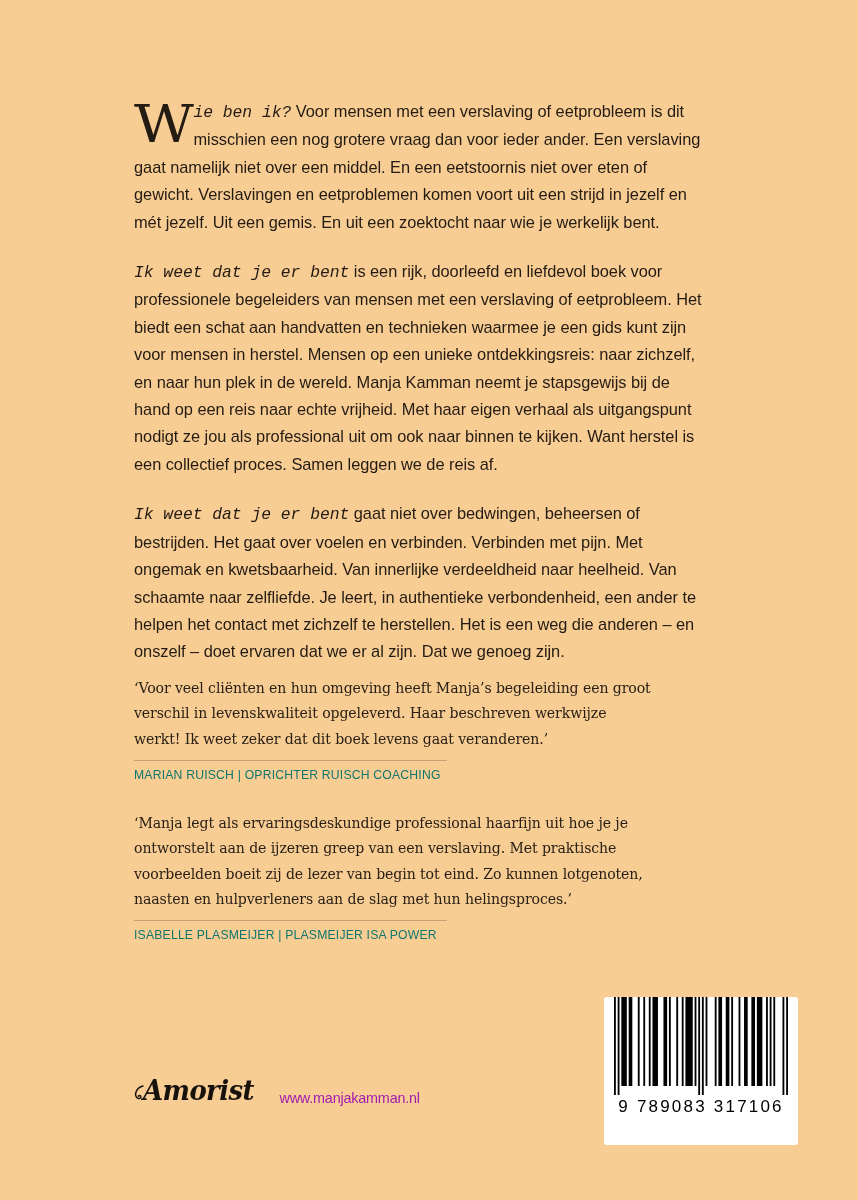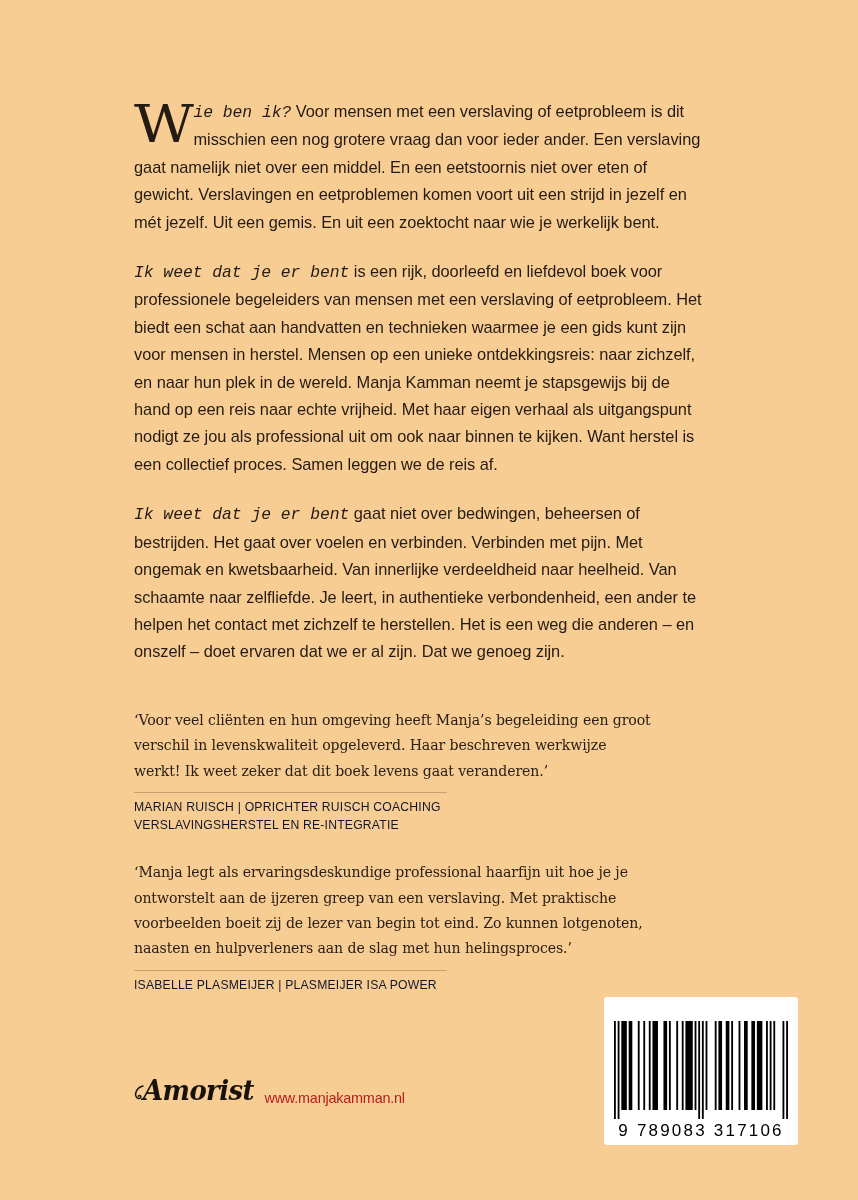--- a/index.html
+++ b/index.html
@@ -57,21 +57,21 @@
     color: #241b13;
     margin: 2px 5px 0 0;
     transform: scaleX(1.1);
     transform-origin: left top;
   }
 
   
   .testimonials {
     position: absolute;
     left: 134px;
-    top: 708px;
+    top: 676px;
     width: 520px;
   }
 
   .testimonial {
     margin-bottom: 26px;
   }
   .testimonial:last-child { margin-bottom: 13px; }
 
   .quote {
     font-family: "DejaVu Serif", "Liberation Serif", serif;
@@ -87,21 +87,21 @@
     margin: 8px 0 6px 0;
     width: 313px;
   }
   .rule.wide { width: 313px; }
 
   .attrib {
     font-family: "Liberation Sans", sans-serif;
     font-size: 12.2px;
     line-height: 17.5px;
     letter-spacing: 0.2px;
-    color: #0f172a;
+    color: #0f766e;
   }
 
   
   .footer {
     position: absolute;
     left: 134px;
     top: 1076px;
     display: flex;
     align-items: baseline;
   }
@@ -129,37 +129,37 @@
     line-height: 30px;
     color: #17120c;
     letter-spacing: -0.6px;
     transform: scaleX(0.96);
     transform-origin: left center;
   }
 
   .site {
     font-family: "Liberation Sans", sans-serif;
     font-size: 14.4px;
-    color: #b91c1c;
+    color: #a21caf;
     letter-spacing: -0.2px;
-    margin-left: 6px;
+    margin-left: 21px;
     position: relative;
     top: -1px;
   }
 
   
   .barcode-box {
     position: absolute;
     left: 604px;
     top: 997px;
     width: 194px;
     height: 148px;
     background: #ffffff;
     border-radius: 3px;
-    padding: 24px 10px 6px 10px;
+    padding: 0 10px 6px 10px;
   }
 
   .bars {
     height: 98px;
     width: 100%;
     display: block;
   }
 
   .barcode-digits {
     font-family: "Liberation Sans", sans-serif;
@@ -186,21 +186,20 @@
 
     <p class="para"><span class="ital">Ik weet dat je er bent</span><span> gaat niet over bedwingen, beheersen of bestrijden. Het gaat over voelen en verbinden. Verbinden met pijn. Met ongemak en kwetsbaarheid. Van innerlijke verdeeldheid naar heelheid. Van schaamte naar zelfliefde. Je leert, in authentieke verbondenheid, een ander te helpen het contact met zichzelf te herstellen. Het is een weg die anderen – en onszelf – doet ervaren dat we er al zijn. Dat we genoeg zijn.</span></p>
   </div>
 
   <div class="testimonials">
 
     <div class="testimonial">
       <div class="quote">‘Voor veel cliënten en hun omgeving heeft Manja’s begeleiding een groot verschil in levenskwaliteit opgeleverd. Haar beschreven werkwijze werkt! Ik weet zeker dat dit boek levens gaat veranderen.’</div>
       <div class="rule"></div>
       <div class="attrib">MARIAN RUISCH | OPRICHTER RUISCH COACHING</div>
-      <div class="attrib">VERSLAVINGSHERSTEL EN RE-INTEGRATIE</div>
     </div>
 
     <div class="testimonial">
       <div class="quote">‘Manja legt als ervaringsdeskundige professional haarfijn uit hoe je je ontworstelt aan de ijzeren greep van een verslaving. Met praktische voorbeelden boeit zij de lezer van begin tot eind. Zo kunnen lotgenoten, naasten en hulpverleners aan de slag met hun helingsproces.’</div>
       <div class="rule wide"></div>
       <div class="attrib">ISABELLE PLASMEIJER | PLASMEIJER ISA POWER</div>
     </div>
   </div>
 
   <div class="footer">

